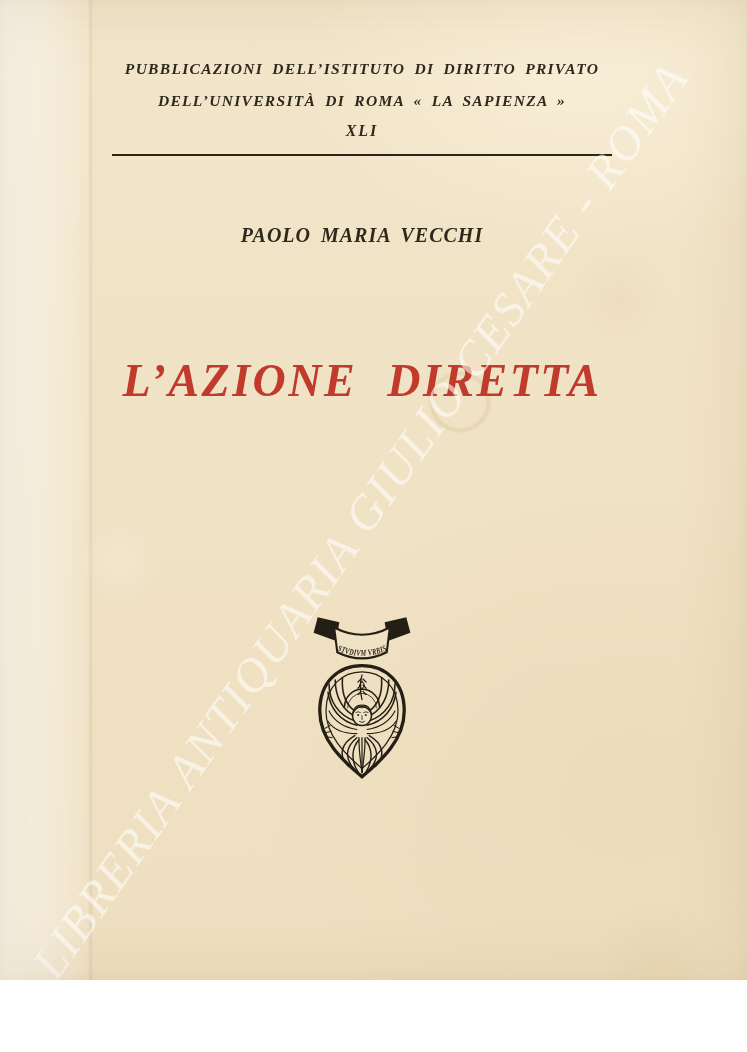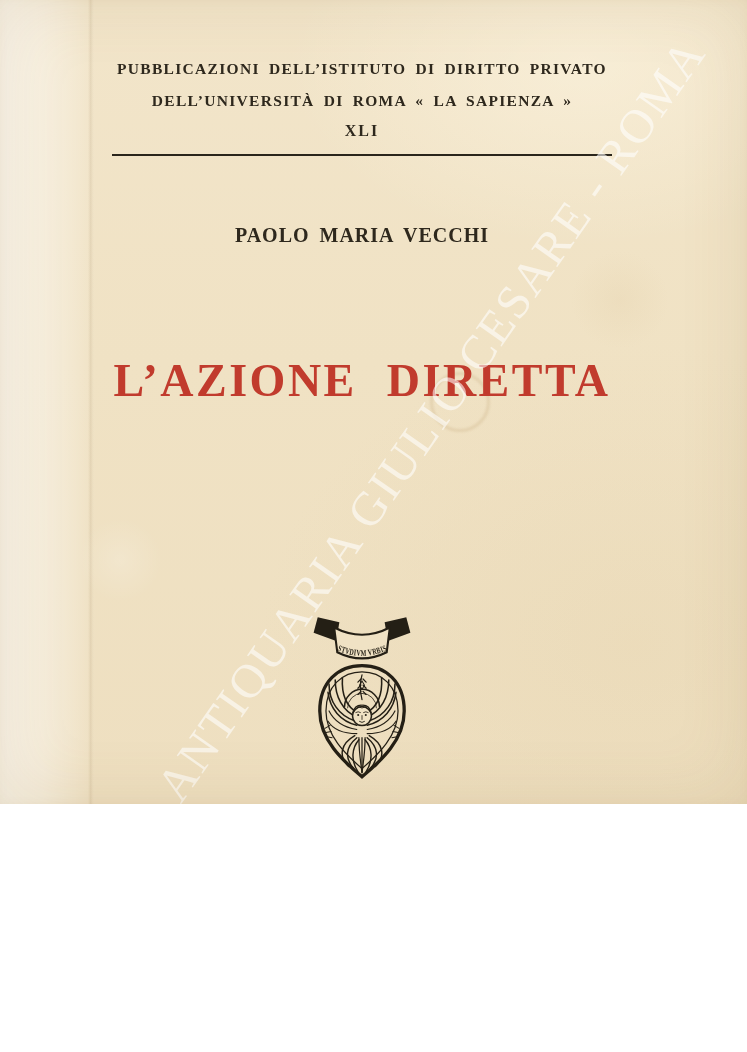--- a/index.html
+++ b/index.html
@@ -3,26 +3,27 @@
 <meta charset="utf-8">
 <style>
   html, body { margin: 0; padding: 0; }
   body {
     width: 747px; height: 1052px;
     font-family: "Liberation Serif", "DejaVu Serif", serif;
     background: #ffffff;
   }
   .page {
     position: relative;
-    width: 747px; height: 804px;
+    width: 747px; height: 980px;
     overflow: hidden;
     background:
       radial-gradient(ellipse 420px 260px at 78% 8%, rgba(255,248,230,0.45), rgba(255,248,230,0) 70%),
       radial-gradient(ellipse 500px 400px at 85% 80%, rgba(226,206,166,0.25), rgba(226,206,166,0) 75%),
       linear-gradient(180deg, #f2e5ca 0%, #f0e2c4 45%, #eedfc0 100%);
+    font-style: italic;
   }
   
   .spine-light {
     position: absolute; left: 0; top: 0; bottom: 0; width: 96px;
     background: linear-gradient(90deg,
       rgba(255,255,255,0.60) 0%,
       rgba(255,255,255,0.42) 45%,
       rgba(255,255,255,0.18) 78%,
       rgba(255,255,255,0) 100%);
   }

